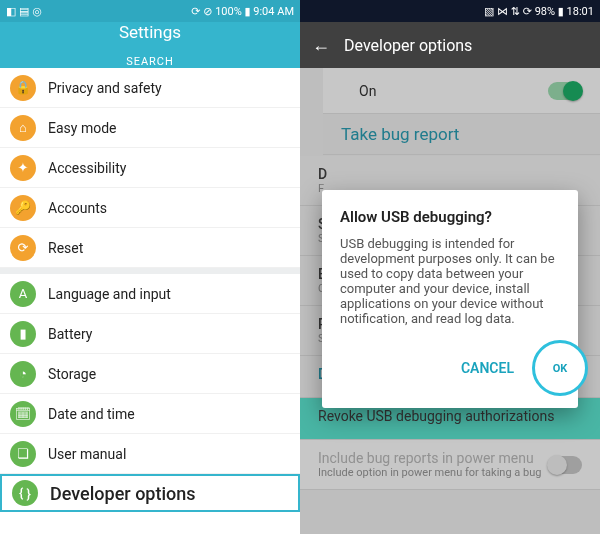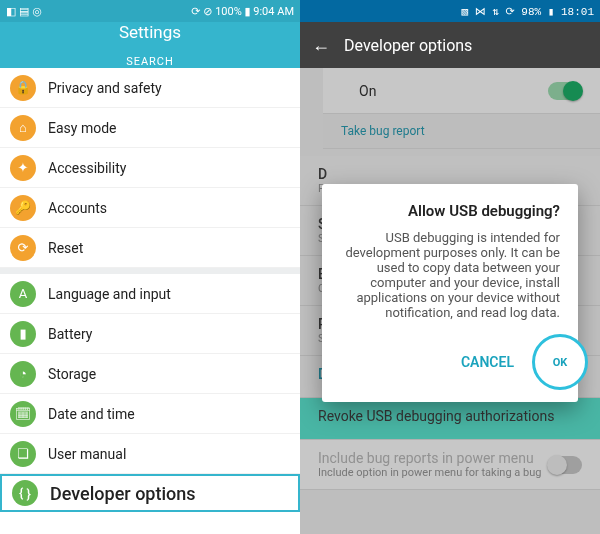--- a/index.html
+++ b/index.html
@@ -12,21 +12,21 @@
   .pane-left  { width: 300px; }
   .pane-right { width: 300px; }
 
   
   .status-bar {
     height: 22px; font-size: 11px; color: #fff;
     display: flex; align-items: center; padding: 0 6px;
     justify-content: space-between;
   }
   .status-bar.left  { background: #2fa8c0; }
-  .status-bar.right { background: #0369a1; color: #fff; font-family: Liberation Mono, monospace; }
+  .status-bar.right { background: #0f172a; color: #fff; }
   .status-right { display:flex; align-items:center; }
 
   
   .app-bar {
     height: 46px; display: flex; align-items: center;
     padding: 0 12px; color: #fff; font-size: 17px;
   }
   .app-bar.left  { background: #35b5cd; justify-content: space-between; flex-direction: column; }
   .app-bar.right { background: #404040; font-size: 16px; }
   .app-bar .search { font-size: 11px; letter-spacing: 1px; }
@@ -54,44 +54,44 @@
   .ic-green  { background: #65b651; }
   .ic-dev    { background: #65b651; }
 
   
   .right-content { background:#f4f4f4; height:calc(534px - 68px); position:relative;padding-left:23px;}
   .row {
     padding: 8px 18px; border-bottom:1px solid #e4e4e4; background:#fafafa;
     font-size:14px; color:#333;
   }
   .row.main { display:flex; justify-content:space-between; align-items:center; height:46px; background:#fff;}
-  .row.header { color:#2a9fb5; font-size:12px; background:#f2f2f2; padding:10px 18px;}
+  .row.header { color:#2a9fb5; font-size:17px; background:#f2f2f2; padding:10px 18px;}
   .toggle {
     width:34px; height:18px; border-radius:10px; position:relative;
     background:#9fe0b4; display:inline-block;
   }
   .toggle::after{
     content:""; position:absolute; right:-1px; top:-1px;
     width:20px; height:20px; border-radius:50%; background:#1db36a;
     box-shadow:0 1px 2px rgba(0,0,0,.3);
   }
   .toggle.off { background:#ccc; }
   .toggle.off::after{ left:-1px; right:auto; background:#f2f2f2;}
 
   
   .overlay {
     position:absolute; left:0; right:0; top:68px; bottom:0;
     background:rgba(0,0,0,0.22);
   }
   .dialog {
-    position:absolute; left:22px; right:22px; top:116px;
+    position:absolute; left:22px; right:22px; top:122px;
     background:#fff; border-radius:3px;
     padding:18px 18px 12px 18px;
     box-shadow:0 8px 24px rgba(0,0,0,.35);
-    font-size:13px; color:#555;text-align:right;
+    font-size:13px; color:#555;
   }
   .dialog h3 { font-size:15px; color:#222; margin-bottom:10px; font-weight:600;}
   .dialog-actions {
     margin-top:14px; display:flex; justify-content:flex-end; align-items:center;
     gap:18px; font-size:14px;
   }
   .dialog-actions .cancel { color:#1aa3bd; font-weight:600; }
   .dialog-actions .ok {
     color:#1aa3bd; font-weight:700; font-size:11px;
     width:56px; height:56px; border:3px solid #2ec0dd; border-radius:50%;

